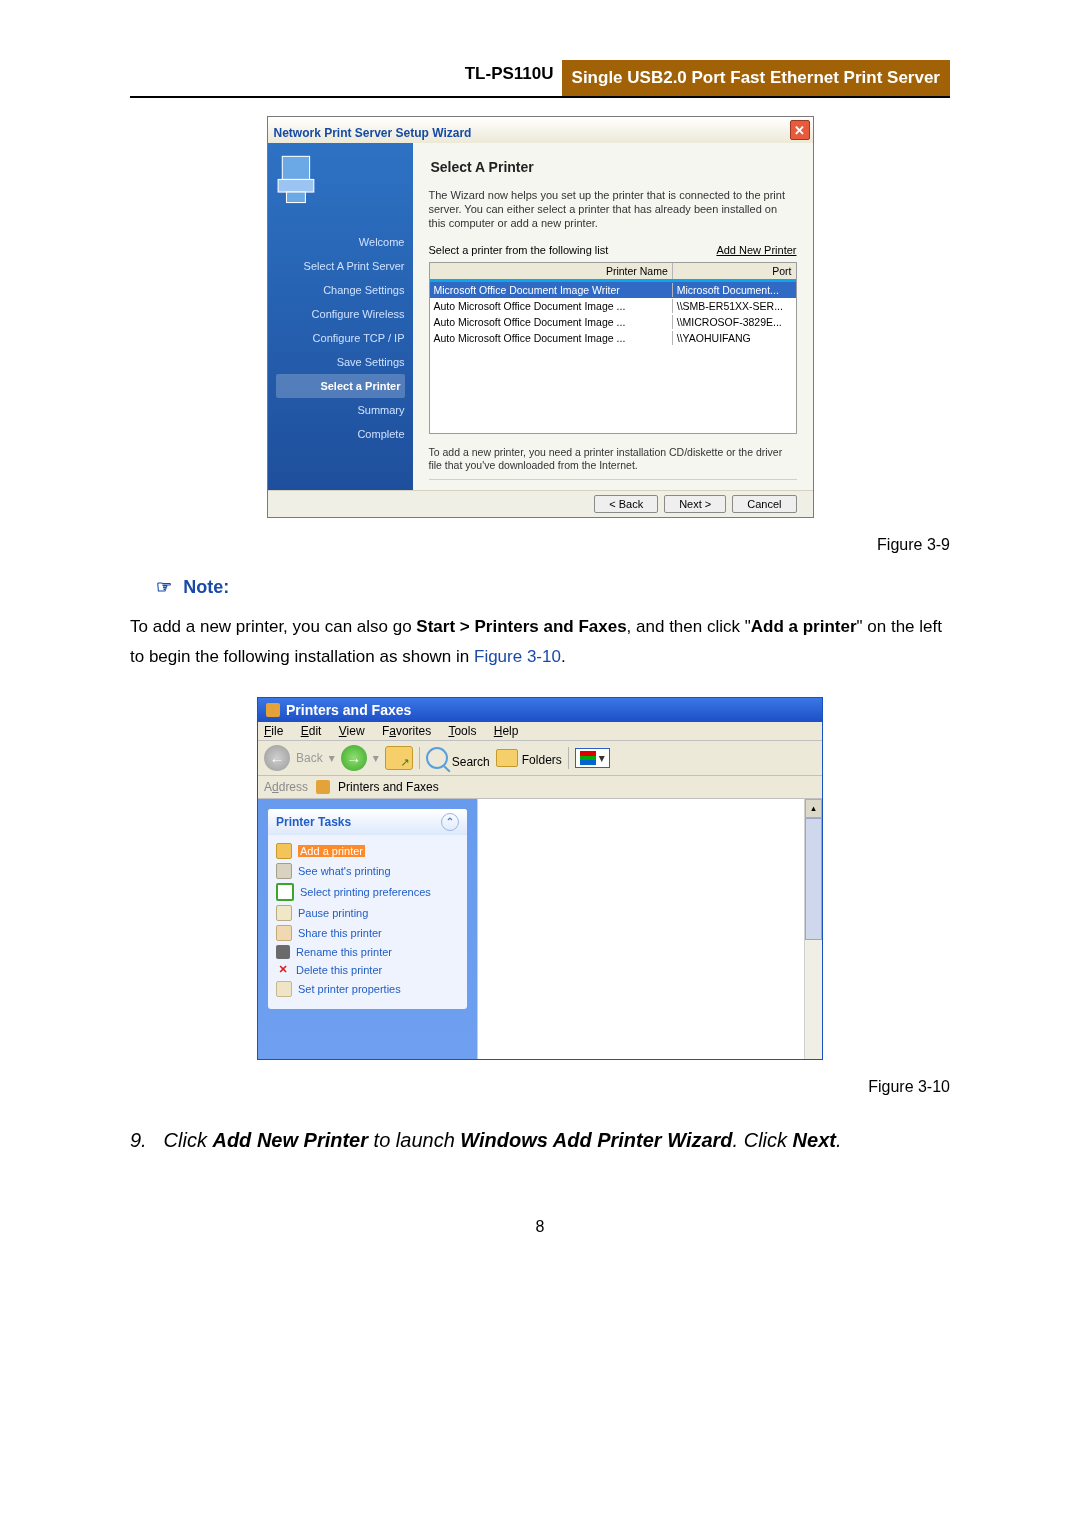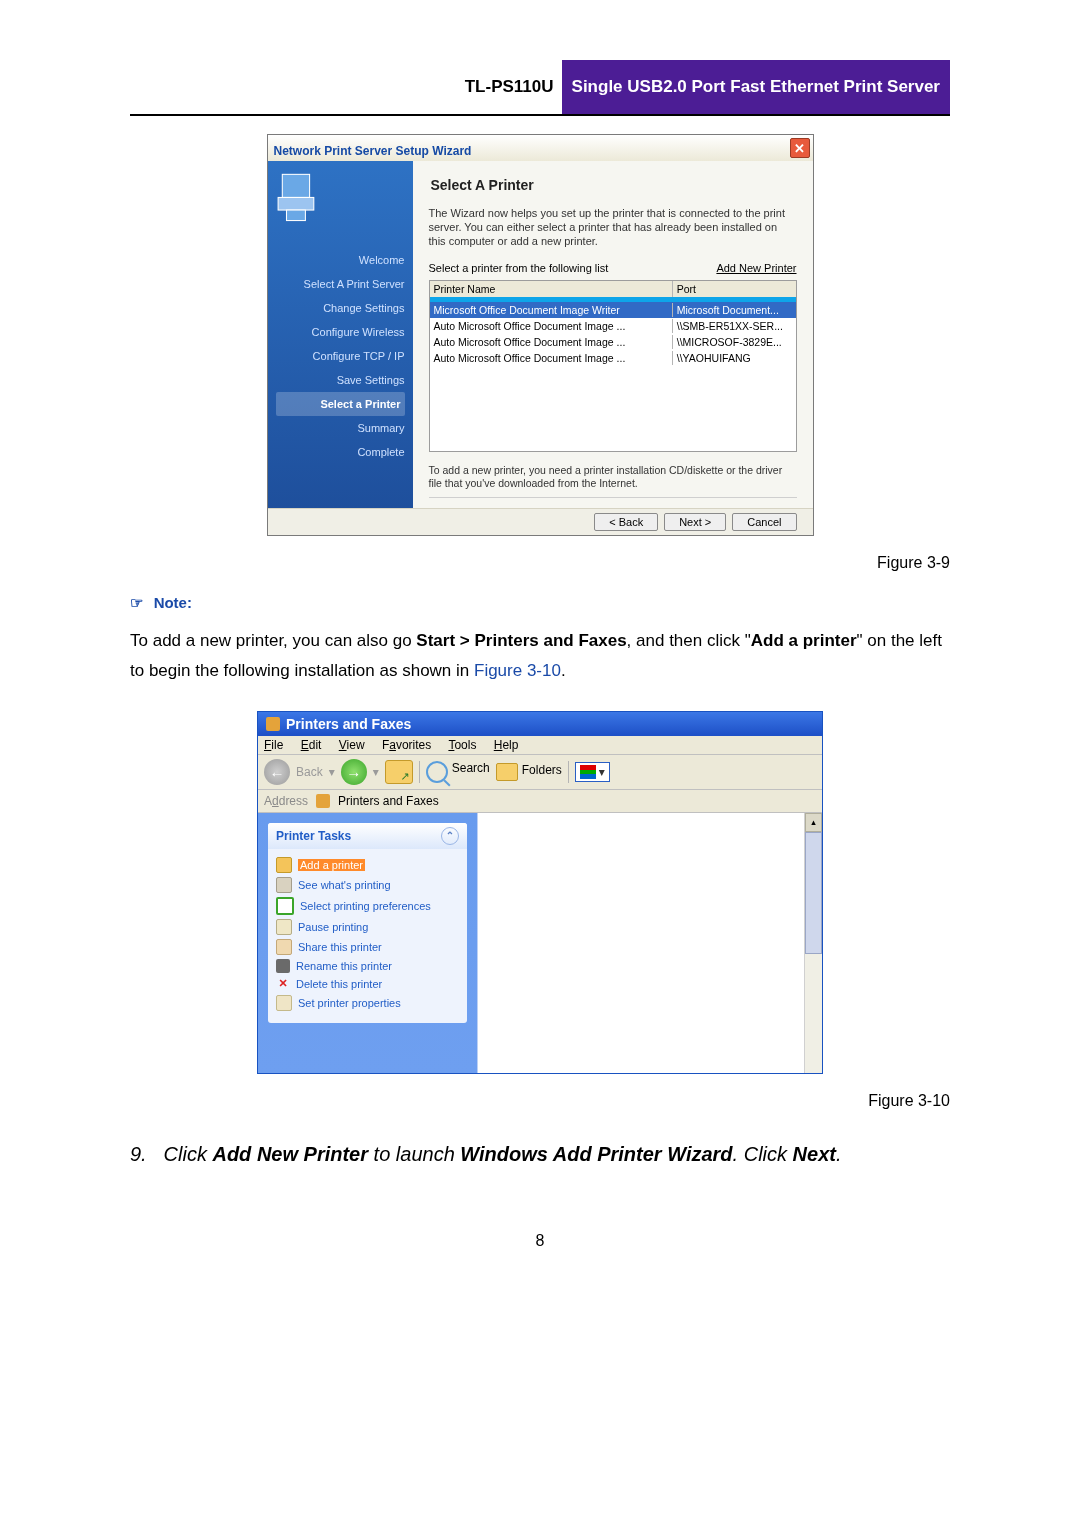--- a/index.html
+++ b/index.html
@@ -8,34 +8,34 @@
     background: #fff;
     width: 1080px;
   }
   .page {
     width: 1080px;
     box-sizing: border-box;
     padding: 60px 130px 60px 130px;
   }
   .header-bar {
     display: flex;
-    align-items: center;
+    align-items: flex-start;
     border-bottom: 2px solid #000;
     margin-bottom: 18px;
     font-weight: bold;
     font-size: 17px;
   }
   .header-model {
     color: #000;
     padding: 4px 8px;
   }
   .header-title {
-    background: #4c1d95;
+    background: #a16207;
     color: #fff;
-    padding: 17px 10px;
+    padding: 8px 10px;
     flex: 0 0 auto;
   }
 
   
   .wizard-wrap {
     display: flex;
     justify-content: center;
     margin-top: 10px;
   }
   .wizard {
@@ -114,21 +114,21 @@
   }
   .add-btn {
     font-size: 11px; text-decoration: underline; color: #000;
   }
   .printer-list {
     border: 1px solid #9c9c9c;
     background: #fff;
     height: 170px;
     font-size: 10.5px;
   }
-  .pl-head { display: flex; background: #ece9d8; border-bottom: 5px solid #0ea5e9; }
+  .pl-head { display: flex; background: #ece9d8; border-bottom: 3px solid #0ea5e9; text-align: right; }
   .pl-head div { padding: 2px 4px; }
   .pl-name { flex: 0 0 64%; border-right: 1px solid #b5b5b5; }
   .pl-port { flex: 1; }
   .pl-row { display: flex; padding: 1px 0; }
   .pl-row.sel { background: #316ac5; color: #fff; }
   .pl-row .pl-name, .pl-row .pl-port { padding: 1px 4px; white-space: nowrap; overflow: hidden; text-overflow: ellipsis; }
   .hint {
     font-size: 10.5px; color: #333; margin-top: 12px; line-height: 1.25;
     padding-bottom: 6px; border-bottom: 1px solid #cfcfcf;
   }
@@ -140,21 +140,21 @@
   }
   .wizard-footer button {
     font-size: 11px;
     padding: 2px 14px;
     background: #efefef;
     border: 1px solid #8a8a8a;
     border-radius: 2px;
   }
 
   .caption { text-align: right; font-size: 16px; margin: 18px 0 22px; }
-  .note-head { color: #1a4aa8; font-weight: bold; font-size: 15px; margin-bottom: 14px; }
+  .note-head { color: #1a4aa8; font-weight: bold; font-size: 18px; margin-bottom: 14px; margin-left: 26px; }
   .note-icon { margin-right: 6px; }
   .body-text { font-size: 17px; line-height: 1.8; margin-bottom: 24px; }
   .body-text b { font-weight: bold; color: #000; }
   .body-text .blue { color: #1a4aa8; }
 
   
   .pf-wrap { display: flex; justify-content: center; margin-top: 6px; }
   .pf-window {
     width: 564px;
     border: 1px solid #1852c1;
@@ -194,21 +194,21 @@
   }
   .pf-circle {
     width: 26px; height: 26px; border-radius: 50%;
     display: inline-flex; align-items: center; justify-content: center;
     font-size: 15px; color: #fff;
   }
   .pf-circle.grey { background: radial-gradient(#cfcfcf,#9a9a9a); }
   .pf-circle.green { background: radial-gradient(#8fe06e,#3aa52a); }
   .folder-up { width: 26px; height: 22px; background: #f6cf6a; border: 1px solid #c49a2a; border-radius: 3px; position: relative; }
   .folder-up::after { content: "↗"; position: absolute; right: 2px; bottom: 0; color: #2a7a2a; font-size: 11px; }
-  .pf-search { display: inline-flex; align-items: flex-start; gap: 4px; }
+  .pf-search { display: inline-flex; align-items: flex-end; gap: 4px; }
   .mag { width: 18px; height: 18px; border: 2px solid #5a9edc; border-radius: 50%; position: relative; }
   .mag::after { content:""; position:absolute; width:8px; height:2px; background:#5a9edc; bottom:-3px; right:-5px; transform: rotate(45deg); }
   .folder-ico { width: 20px; height: 16px; background: #f6cf6a; border: 1px solid #c49a2a; border-radius: 2px; display:inline-block; }
   .views {
     border: 1px solid #2a5fc4;
     padding: 2px 4px; display: inline-flex; align-items: center; gap: 3px;
     background: #fff;
   }
   .views .grid { width: 16px; height: 14px; display: inline-block;
     background-image: linear-gradient(#d00 33%, #0a0 33% 66%, #06c 66%);

